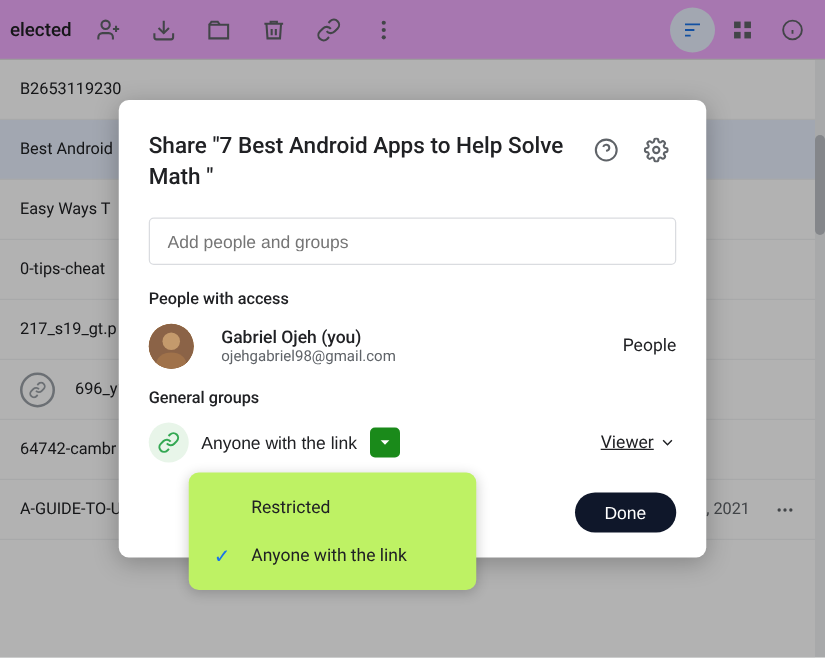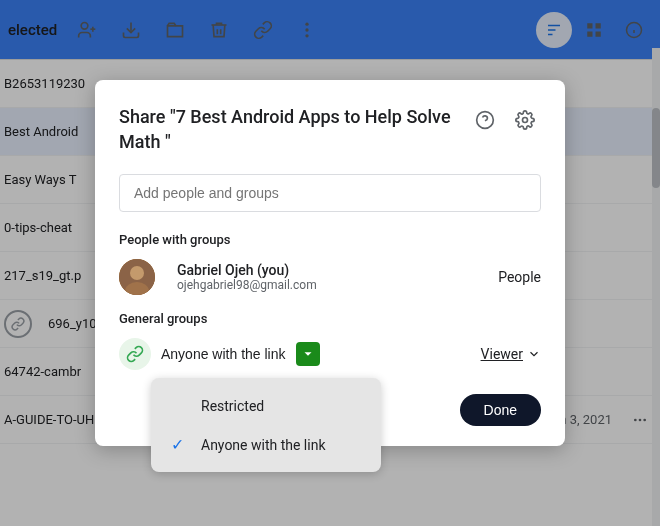--- a/index.html
+++ b/index.html
@@ -18,24 +18,24 @@
       top: 0; left: 0;
       width: 660px;
       height: 526px;
       background: #fff;
       z-index: 0;
     }
 
     .top-bar {
       display: flex;
       align-items: center;
-      height: 60px;
+      height: 48px;
       padding: 0 8px;
       border-bottom: 1px solid #e0e0e0;
-      background: #3b82f6;
+      background: #f0abfc;
       gap: 8px;
     }
 
     .top-bar-selected {
       font-size: 15px;
       color: #202124;
       font-weight: 500;
       margin-right: 4px;
     }
 
@@ -69,21 +69,21 @@
 
     
     .file-list {
       padding: 0;
     }
 
     .file-row {
       display: flex;
       align-items: center;
       height: 48px;
-      padding: 0 4px;
+      padding: 0 16px;
       font-size: 13px;
       color: #202124;
       border-bottom: 1px solid #f1f3f4;
       gap: 12px;
     }
 
     .file-row.highlighted {
       background: #e8f0fe;
     }
 
@@ -298,21 +298,21 @@
       color: #202124;
       cursor: pointer;
       text-decoration: underline;
     }
 
     
     .dropdown-menu {
       position: absolute;
       top: 40px;
       left: 32px;
-      background: #e5e5e5;
+      background: #bef264;
       border-radius: 8px;
       box-shadow: 0 2px 10px rgba(0,0,0,0.2);
       width: 230px;
       z-index: 20;
       padding: 8px 0;
     }
 
     .dropdown-item {
       display: flex;
       align-items: center;
@@ -509,21 +509,21 @@
             <path d="M19.4 15a1.65 1.65 0 0 0 .33 1.82l.06.06a2 2 0 0 1-2.83 2.83l-.06-.06a1.65 1.65 0 0 0-1.82-.33 1.65 1.65 0 0 0-1 1.51V21a2 2 0 0 1-4 0v-.09A1.65 1.65 0 0 0 9 19.4a1.65 1.65 0 0 0-1.82.33l-.06.06a2 2 0 0 1-2.83-2.83l.06-.06A1.65 1.65 0 0 0 4.68 15a1.65 1.65 0 0 0-1.51-1H3a2 2 0 0 1 0-4h.09A1.65 1.65 0 0 0 4.6 9a1.65 1.65 0 0 0-.33-1.82l-.06-.06a2 2 0 0 1 2.83-2.83l.06.06A1.65 1.65 0 0 0 9 4.68a1.65 1.65 0 0 0 1-1.51V3a2 2 0 0 1 4 0v.09a1.65 1.65 0 0 0 1 1.51 1.65 1.65 0 0 0 1.82-.33l.06-.06a2 2 0 0 1 2.83 2.83l-.06.06A1.65 1.65 0 0 0 19.4 9a1.65 1.65 0 0 0 1.51 1H21a2 2 0 0 1 0 4h-.09a1.65 1.65 0 0 0-1.51 1z"></path>
           </svg>
         </div>
       </div>
     </div>
 
     
     <input class="add-people-input" type="text" readonly="" placeholder="Add people and groups" style="">
 
     
-    <div class="section-label">People with groups</div>
+    <div class="section-label">People with access</div>
 
     <div class="person-row">
       <div class="avatar">
         <div class="avatar-img">
           <svg width="36" height="36" viewBox="0 0 36 36">
             <circle cx="18" cy="18" r="18" fill="#8B6347"></circle>
             <circle cx="18" cy="14" r="7" fill="#c49a6c"></circle>
             <ellipse cx="18" cy="32" rx="12" ry="9" fill="#a0724a"></ellipse>
           </svg>
         </div>

